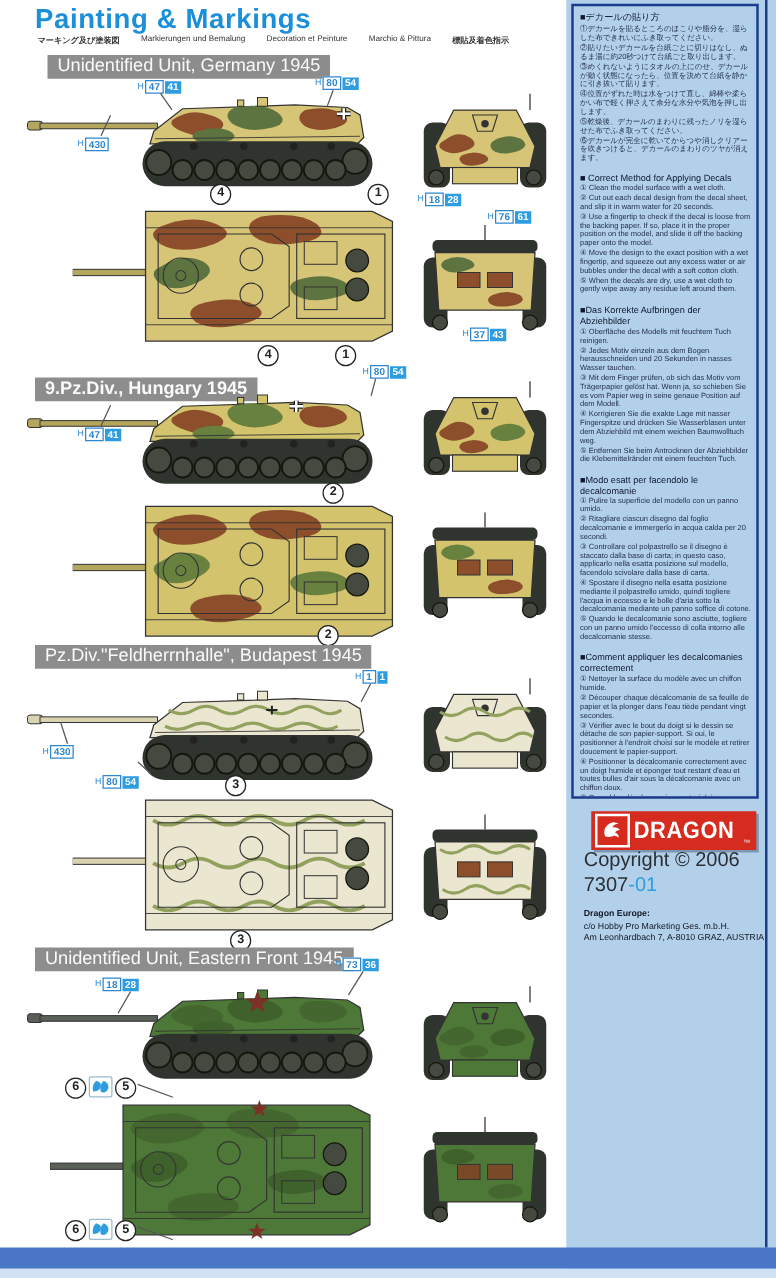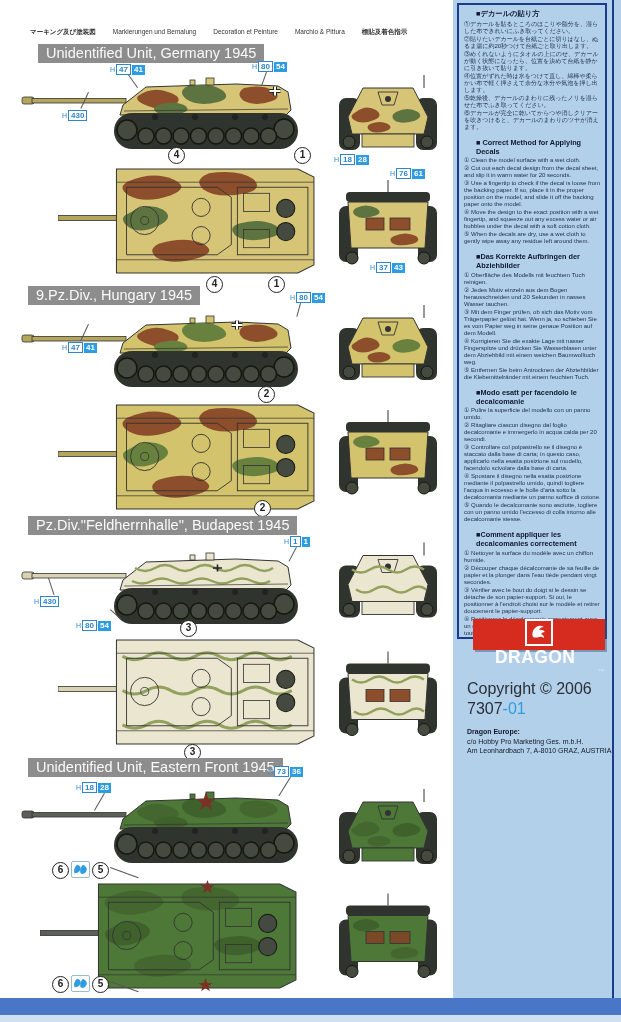--- a/index.html
+++ b/index.html
@@ -21,24 +21,24 @@
   .marker{position:absolute;width:15px;height:15px;border:1.3px solid #222;border-radius:50%;background:#fff;
           color:#222;font-size:10px;line-height:14px;font-weight:bold;text-align:center;}
   .leader{position:absolute;width:1px;background:#555;transform-origin:top left;}
   .decalicon{position:absolute;width:17px;height:15px;background:#fff;border:1px solid #9bc;border-radius:2px;}
   
   #sidebar{position:absolute;left:453px;top:0;width:168px;height:1022px;background:#b3d0ea;}
   #edge-line{position:absolute;left:159px;top:0;width:2px;height:998px;background:#1b3c8c;}
   #instr{position:absolute;left:4px;top:3px;width:150px;height:636px;border:2px solid #1b3c8c;box-sizing:border-box;
          padding:4px 4px 2px 5px;overflow:hidden;}
   .lang{margin-bottom:7px;}
-  .lang-h{font-weight:bold;font-size:7.3px;color:#0e1830;margin-bottom:1.5px;margin-left:12px;}
+  .lang-h{font-weight:normal;font-size:7.3px;color:#0e1830;margin-bottom:1.5px;}
   .step{font-size:6px;line-height:7px;color:#22304e;margin-bottom:1px;}
-  #logo{position:absolute;left:20px;top:619px;width:132px;height:31px;background:#d62b1f;display:flex;align-items:center;
-        box-shadow:2px 2px 0 rgba(60,80,110,0.45);flex-direction:column;}
+  #logo{position:absolute;left:20px;top:649px;width:132px;height:31px;background:#d62b1f;display:flex;align-items:center;
+        box-shadow:2px 2px 0 rgba(60,80,110,0.45);}
   #logo .mark{width:24px;height:23px;margin:0 3px 0 3px;border:2px solid #fff;background:#d62b1f;flex:none;
               display:flex;align-items:center;justify-content:center;}
   #logo .word{color:#fff;font-size:19px;font-weight:bold;letter-spacing:0.5px;transform:scaleX(0.92);transform-origin:left;}
   #logo .tm{color:#dfe8f2;font-size:6px;align-self:flex-end;margin:0 1px 2px 0;}
   #copyright{position:absolute;left:14px;top:680px;font-size:16px;color:#2a2f36;}
   #itemno{position:absolute;left:14px;top:700px;font-size:16px;color:#2a2f36;}
   #itemno .suffix{color:#2d9ce0;}
   #europe{position:absolute;left:14px;top:727px;font-size:7px;line-height:9.5px;color:#101826;}
   #europe .b{font-weight:bold;}
   
@@ -143,20 +143,21 @@
       <symbol id="redstar" viewBox="0 0 20 19">
         <path d="M10 0 L12.4 6.9 L19.5 7 L13.8 11.2 L15.9 18 L10 13.8 L4.1 18 L6.2 11.2 L0.5 7 L7.6 6.9 Z" fill="var(--star,#7c3026)"></path>
       </symbol>
       <symbol id="decalart" viewBox="0 0 14 12">
         <path d="M4 2 q4 1 3 4 q-1 3 -5 3 q-1 -4 2 -7 z" fill="#2d9ce0"></path>
         <path d="M9 2 q4 2 3 5 q-2 4 -5 2 q-1 -4 2 -7 z" fill="#2d9ce0"></path>
       </symbol>
     </defs>
   </svg>
 
+  <div id="title">Painting &amp; Markings</div>
   <div id="subtitles">
     <span class="cjk">マーキング及び塗装図</span>
     <span>Markierungen und Bemalung</span>
     <span>Decoration et Peinture</span>
     <span>Marchio &amp; Pittura</span>
     <span class="cjk">標貼及着色指示</span>
   </div>
 
   <div class="sec" style="top: 40px; height: 250px; --base: #d7c577; --c1: #8d4e2b; --c2: #5e7440; --barrel: #b5a65e; --squig: transparent; --exhaust: #8d4e2b;">
     <div class="sec-label" style="left:38px;top:4px;">Unidentified Unit, Germany 1945</div>
@@ -207,21 +208,21 @@
     <div class="leader" style="left:128px;top:35px;height:16px;transform:rotate(-35deg);"></div>
     <div class="leader" style="left:266px;top:32px;height:14px;transform:rotate(20deg);"></div>
     <div class="leader" style="left:88px;top:52px;height:18px;transform:rotate(25deg);"></div>
     <div class="marker" style="left:168px;top:107px;">4</div>
     <div class="marker" style="left:294px;top:107px;">1</div>
     <div class="marker" style="left:206px;top:236px;">4</div>
     <div class="marker" style="left:268px;top:236px;">1</div>
   </div>
 
   <div class="sec" style="top: 284px; height: 232px; --base: #d2c36c; --c1: #8d4e2b; --c2: #68813f; --barrel: #b5a65e; --squig: transparent; --exhaust: #8d4e2b;">
-    <div class="sec-label" style="left:28px;top:2px;">9.Pz.Div., Hungary 1945</div>
+    <div class="sec-label" style="left:28px;top:18px;font-weight:bold;">9.Pz.Div., Hungary 1945</div>
     <svg class="tanksvg" style="left:20px;top:12px;" width="300" height="100">
         <use href="#tside"></use>
       </svg>
     <svg class="tanksvg" style="left:58px;top:114px;" width="262" height="118">
         <use href="#ttop"></use>
       </svg>
     <svg class="tanksvg" style="left:336px;top:18px;" width="104" height="82">
         <use href="#tfront"></use>
       </svg>
     <svg class="tanksvg" style="left:336px;top:124px;" width="104" height="92">

